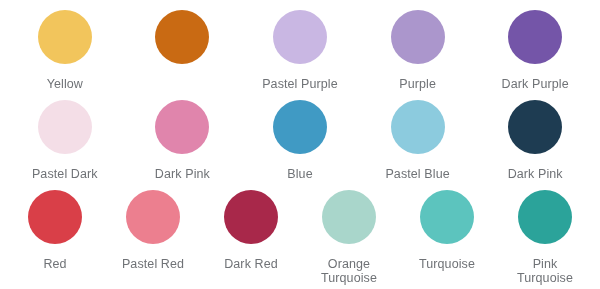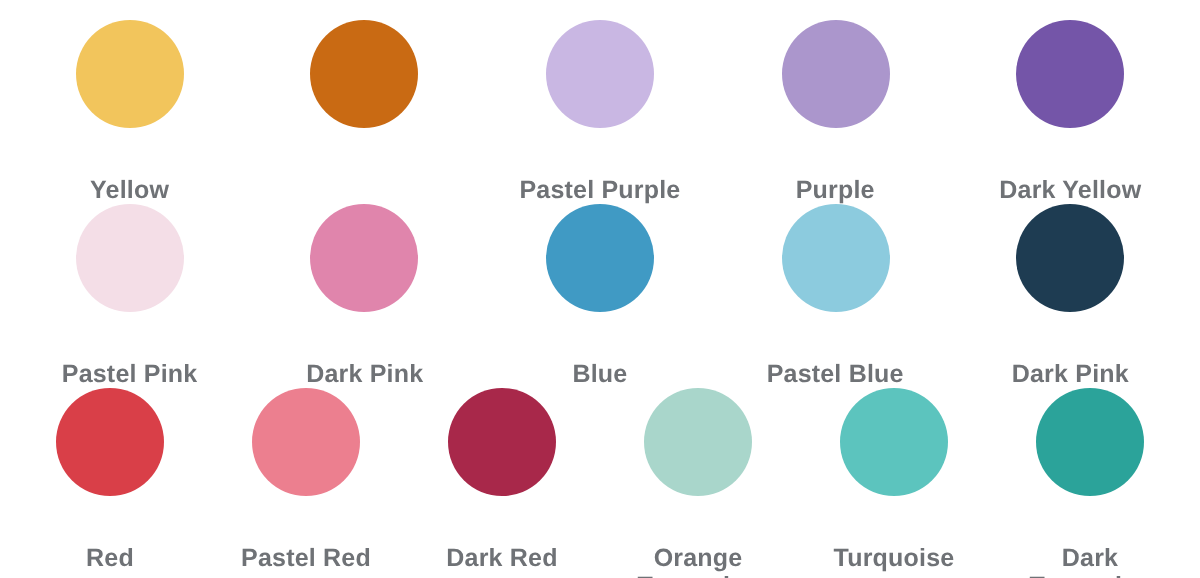--- a/index.html
+++ b/index.html
@@ -41,29 +41,29 @@
   }
 
   .swatch-dot {
     width: 54px;
     height: 54px;
     border-radius: 50%;
     flex: 0 0 auto;
   }
 
   .swatch-label {
-    margin-top: 24px;
+    margin-top: 13px;
     font-family: "Liberation Sans", sans-serif;
     font-size: 12.5px;
     line-height: 14px;
     letter-spacing: 0.1px;
     color: #6f7276;
     text-align: center;
     white-space: pre-line;
-    font-weight: 700;
+    font-weight: 400;
   }
 </style>
 </head>
 <body style="background: rgb(255, 255, 255);">
 
 <div id="palette-board">
     <div class="palette-row">
       <div class="swatch-cell">
         <div class="swatch-dot" style="background: rgb(242, 197, 92);"></div>
         <div class="swatch-label">Yellow</div>
@@ -74,27 +74,27 @@
       <div class="swatch-cell">
         <div class="swatch-dot" style="background: rgb(201, 183, 227);"></div>
         <div class="swatch-label">Pastel Purple</div>
       </div>
       <div class="swatch-cell">
         <div class="swatch-dot" style="background: rgb(171, 150, 204);"></div>
         <div class="swatch-label">Purple</div>
       </div>
       <div class="swatch-cell">
         <div class="swatch-dot" style="background: rgb(116, 85, 168);"></div>
-        <div class="swatch-label">Dark Yellow</div>
+        <div class="swatch-label">Dark Purple</div>
       </div>
     </div>
     <div class="palette-row">
       <div class="swatch-cell">
         <div class="swatch-dot" style="background: rgb(244, 222, 231);"></div>
-        <div class="swatch-label">Pastel Pink</div>
+        <div class="swatch-label">Pastel Dark</div>
       </div>
       <div class="swatch-cell">
         <div class="swatch-dot" style="background: rgb(224, 133, 172);"></div>
         <div class="swatch-label">Dark Pink</div>
       </div>
       <div class="swatch-cell">
         <div class="swatch-dot" style="background: rgb(64, 154, 196);"></div>
         <div class="swatch-label">Blue</div>
       </div>
       <div class="swatch-cell">
@@ -123,17 +123,17 @@
         <div class="swatch-dot" style="background: rgb(169, 214, 203);"></div>
         <div class="swatch-label">Orange
 Turquoise</div>
       </div>
       <div class="swatch-cell">
         <div class="swatch-dot" style="background: rgb(92, 196, 190);"></div>
         <div class="swatch-label">Turquoise</div>
       </div>
       <div class="swatch-cell">
         <div class="swatch-dot" style="background: rgb(43, 163, 154);"></div>
-        <div class="swatch-label">Dark
+        <div class="swatch-label">Pink
 Turquoise</div>
       </div>
     </div>
   </div>
 
 </body></html>

